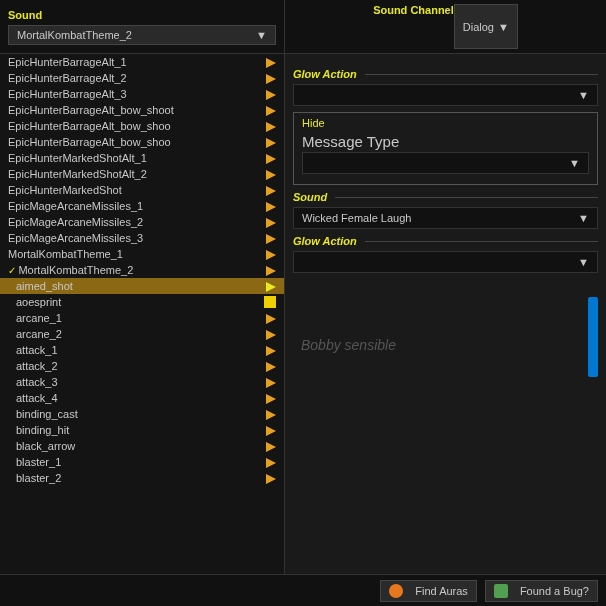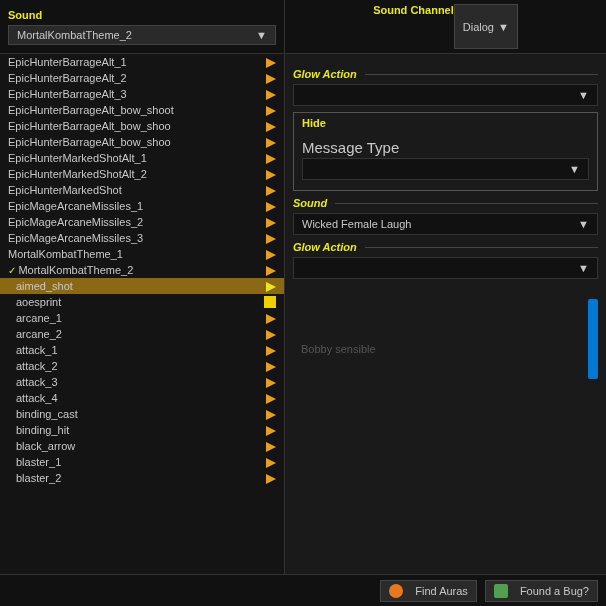--- a/index.html
+++ b/index.html
@@ -222,22 +222,23 @@
     .bug-icon {
       width: 14px;
       height: 14px;
       background: #50a050;
       border-radius: 2px;
       display: inline-block;
     }
 
     .bottom-text {
       color: #555;
-      font-size: 11px;
+      font-size: 14px;
       padding: 4px 8px;
+      font-style: italic;
     }
   </style>
 </head>
 <body>
 
 <div class="main-container">
 
   <div class="header-row">
     <div class="header-sound">
       <div class="header-label">Sound</div>
@@ -374,21 +375,21 @@
 
       <div class="section-header">
         <span>Glow Action</span>
       </div>
       <div class="channel-dropdown">
         <span></span>
         <span class="dropdown-arrow">▼</span>
       </div>
 
       <div style="border:1px solid #555; padding:4px 8px; margin:6px 0;">
-        <div style="color:#e8e820; font-size:11px; font-weight:bold; margin-bottom:10px;">Hide</div>
+        <div style="color:#e8e820; font-size:11px; font-weight:normal; margin-bottom:4px;">Hide</div>
         <div class="section-label">Message Type</div>
         <div class="channel-dropdown">
           <span></span>
           <span class="dropdown-arrow">▼</span>
         </div>
       </div>
 
       <div class="section-header">
         <span>Sound</span>
       </div>

